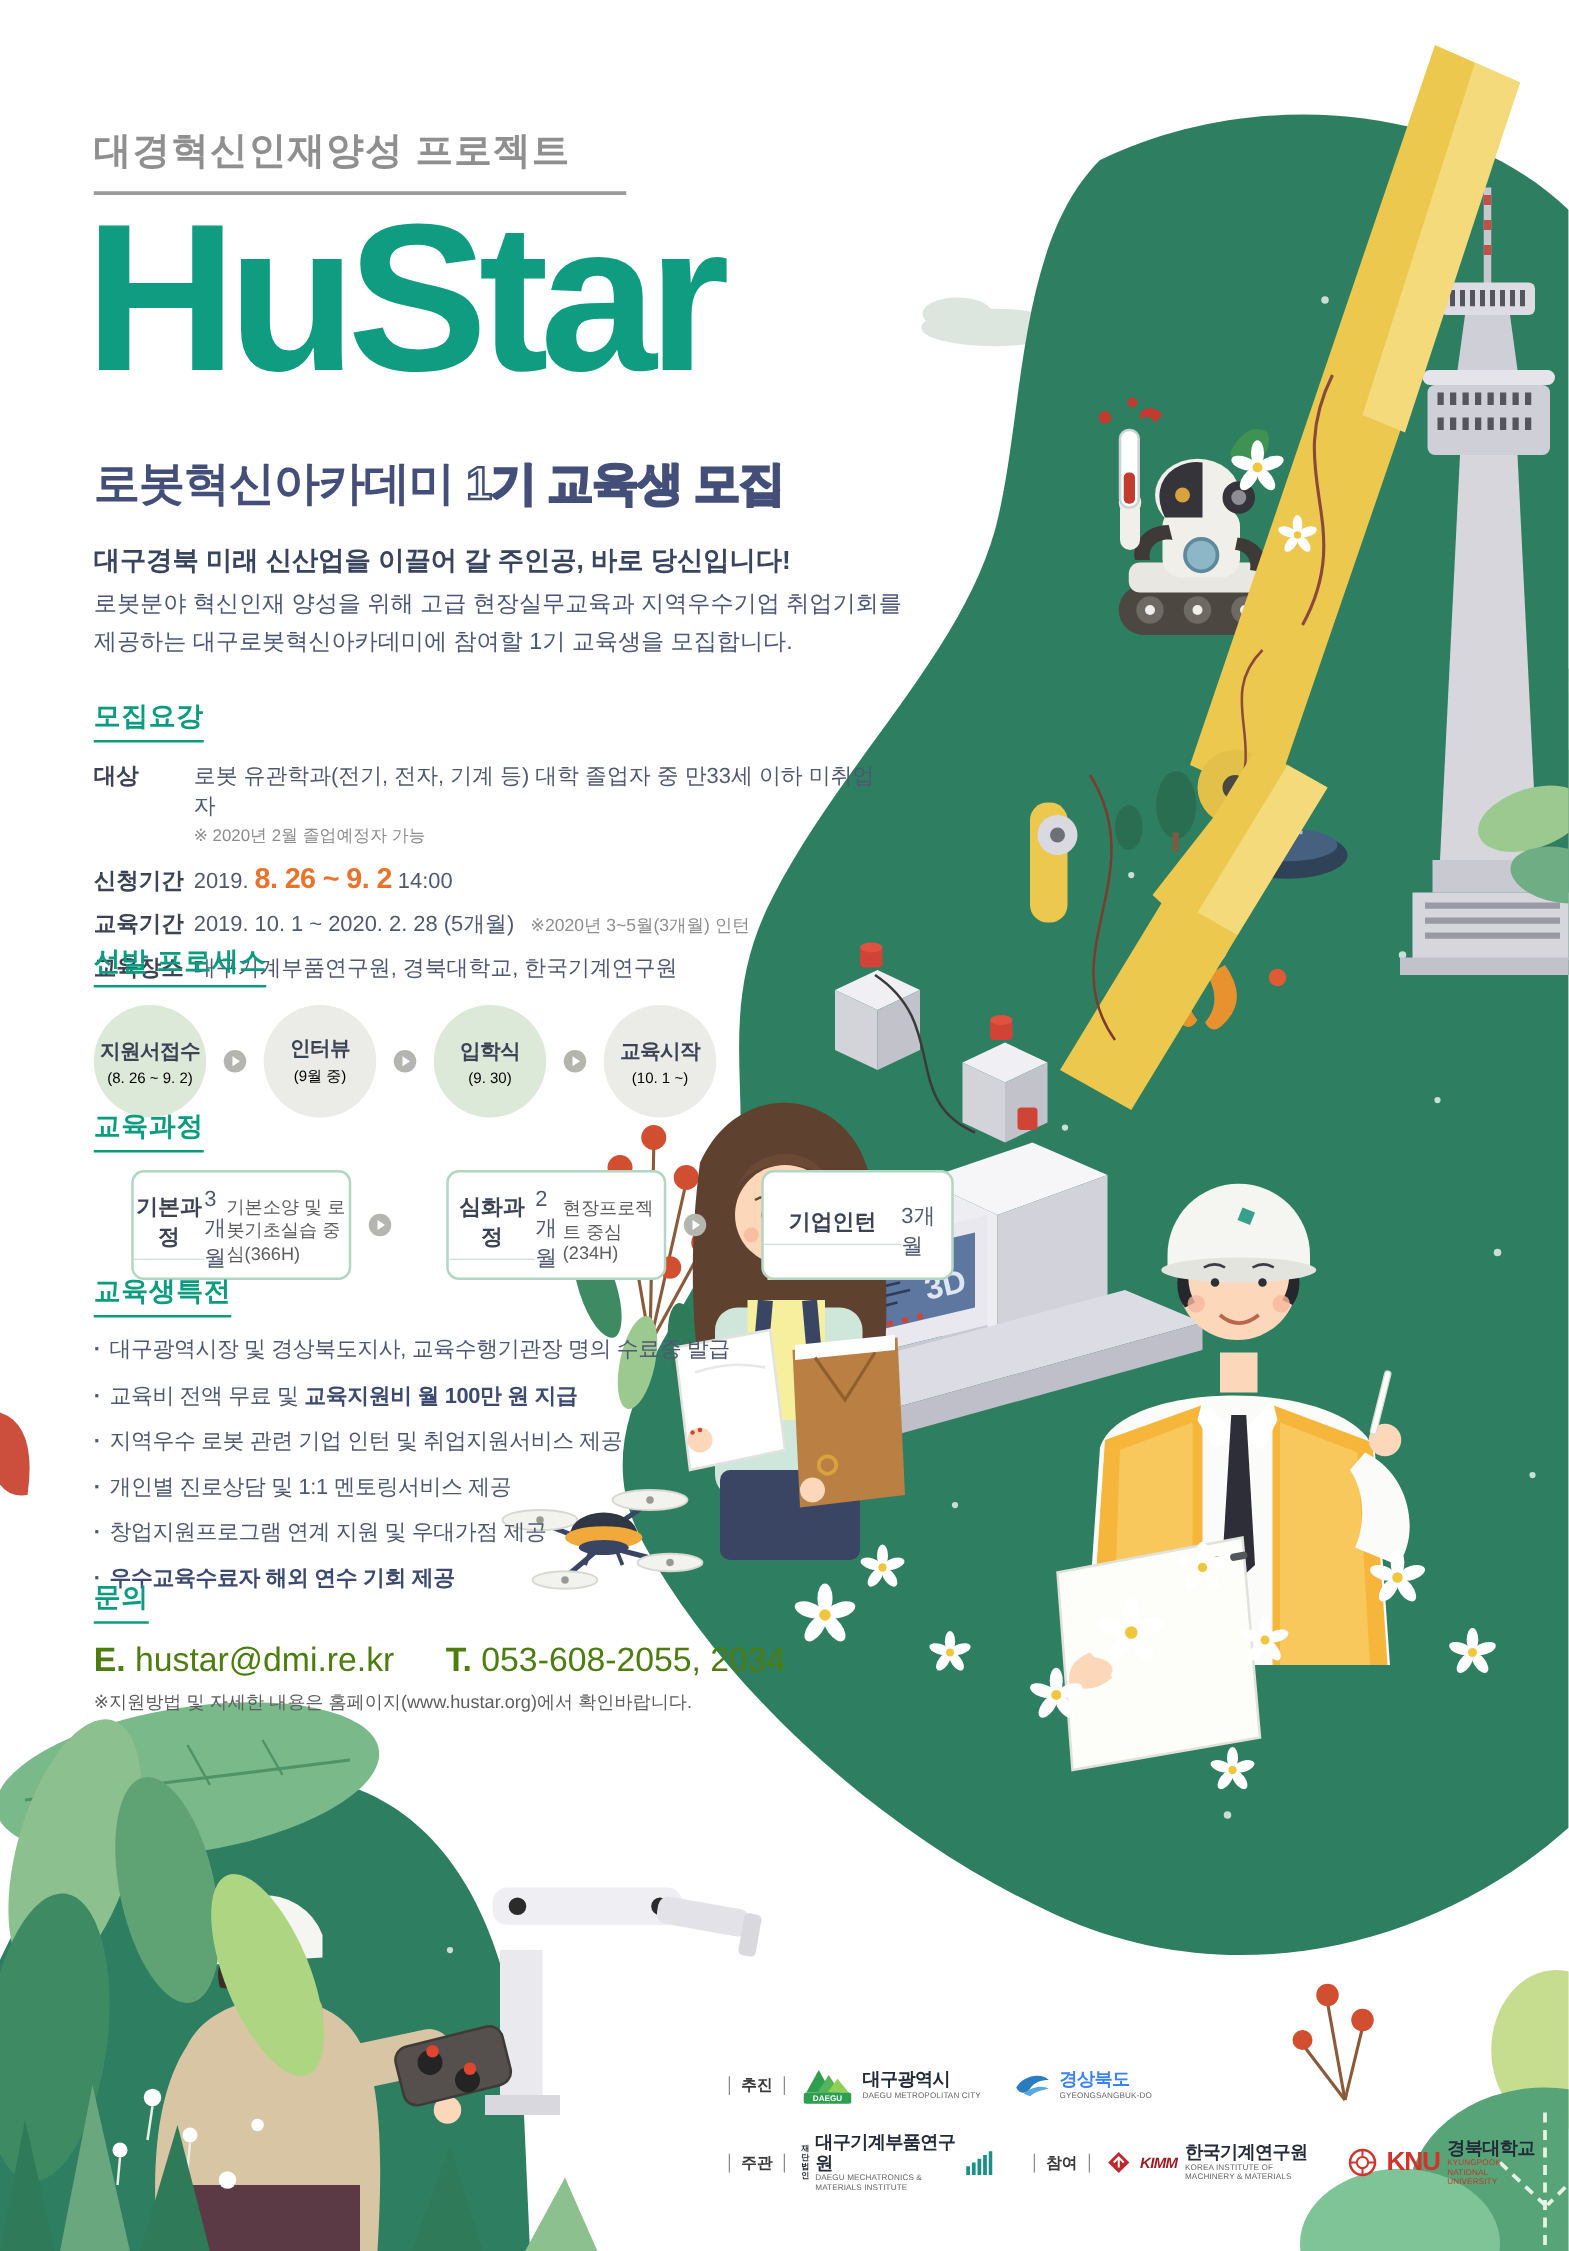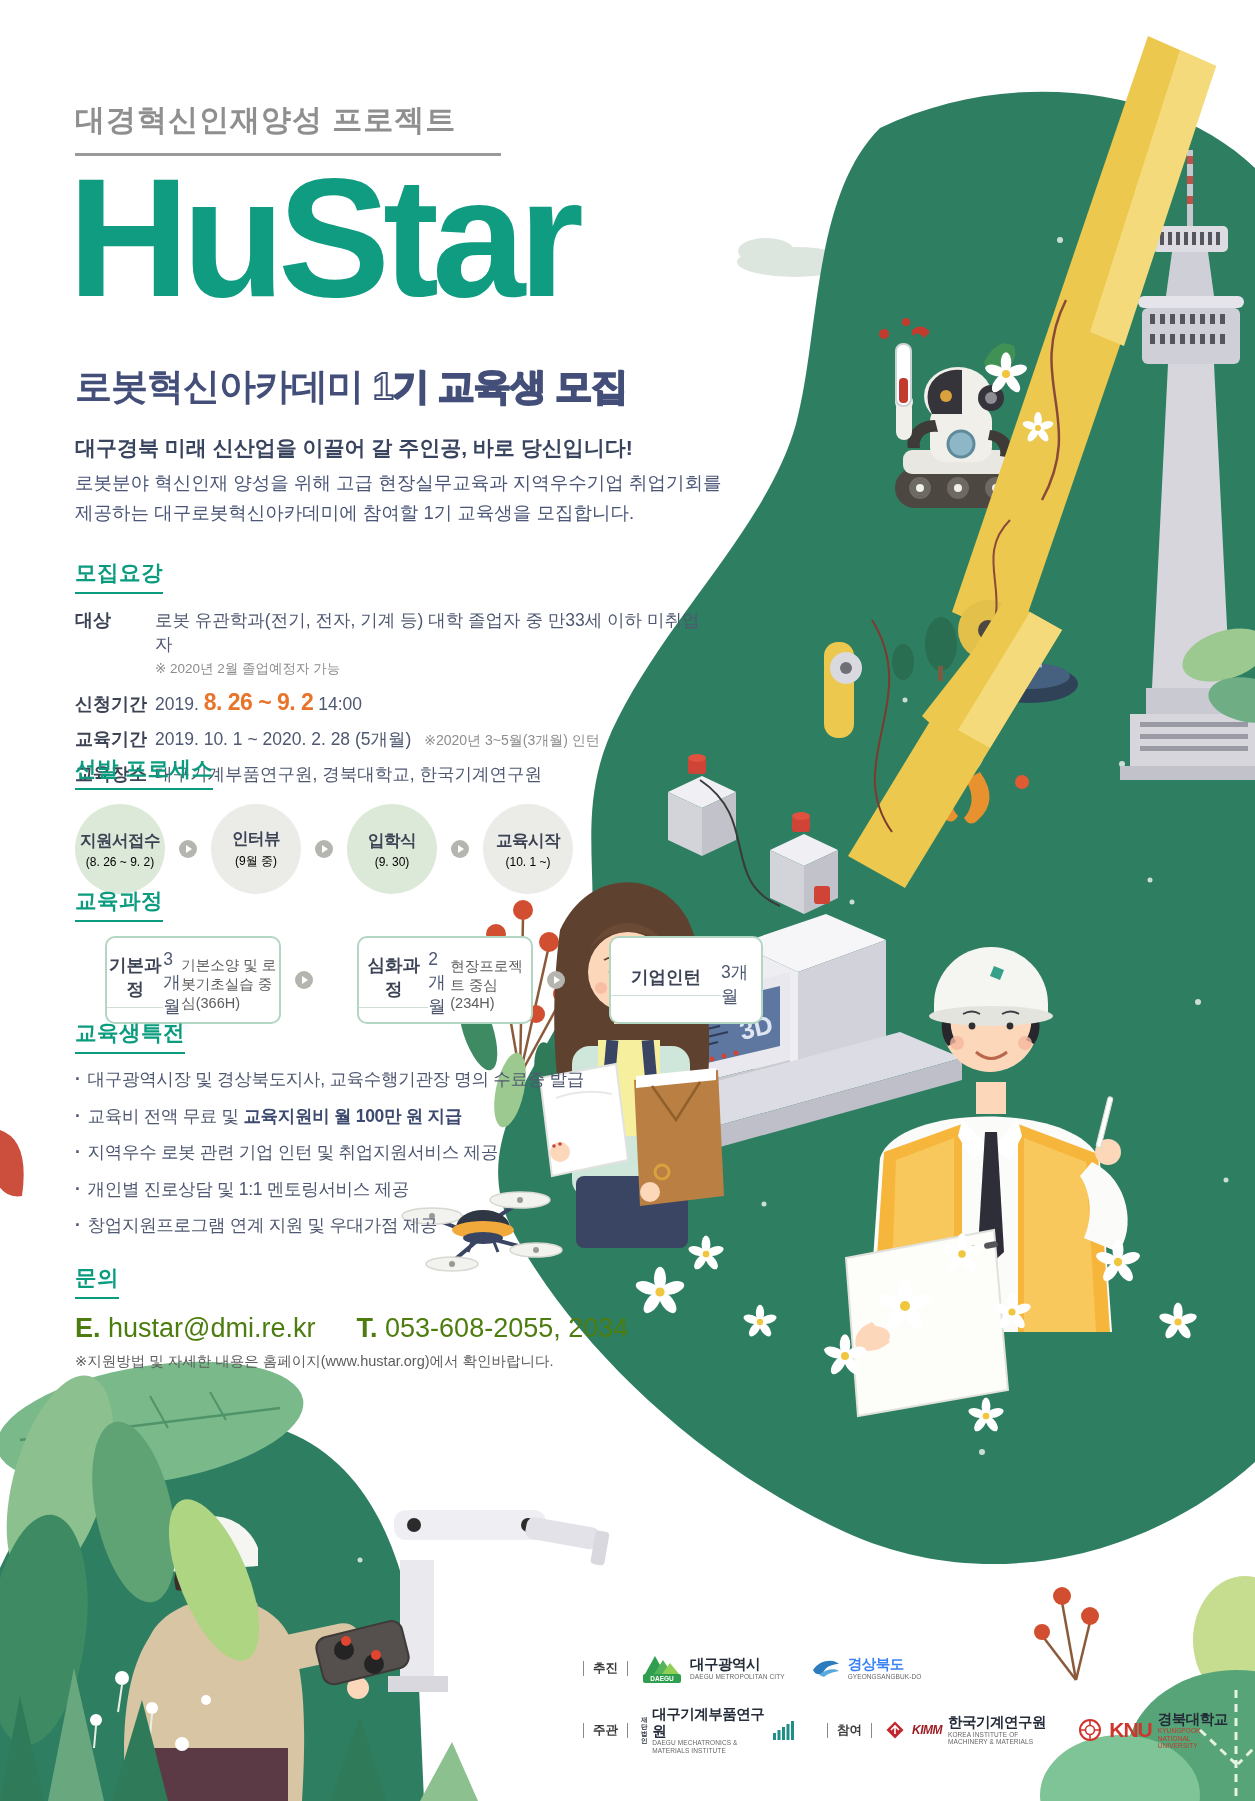--- a/index.html
+++ b/index.html
@@ -590,20 +590,21 @@
     </section>
 
     <section class="benefits">
       <h2 class="sec-title">교육생특전</h2>
       <div class="blist">
         <div class="bitem"><span>대구광역시장 및 경상북도지사, 교육수행기관장 명의 수료증 발급</span><b></b></div>
         <div class="bitem"><span>교육비 전액 무료 및 </span><b>교육지원비 월 100만 원 지급</b></div>
         <div class="bitem"><span>지역우수 로봇 관련 기업 인턴 및 취업지원서비스 제공</span><b></b></div>
         <div class="bitem"><span>개인별 진로상담 및 1:1 멘토링서비스 제공</span><b></b></div>
         <div class="bitem"><span>창업지원프로그램 연계 지원 및 우대가점 제공</span><b></b></div>
+        <div class="bitem"><span></span><b>우수교육수료자 해외 연수 기회 제공</b></div>
       </div>
     </section>
 
     <section class="contact">
       <h2 class="sec-title">문의</h2>
       <div class="c-line">
         <b>E.</b>
         <span>hustar@dmi.re.kr</span>
         <span class="c-gap"></span>
         <b>T.</b>

